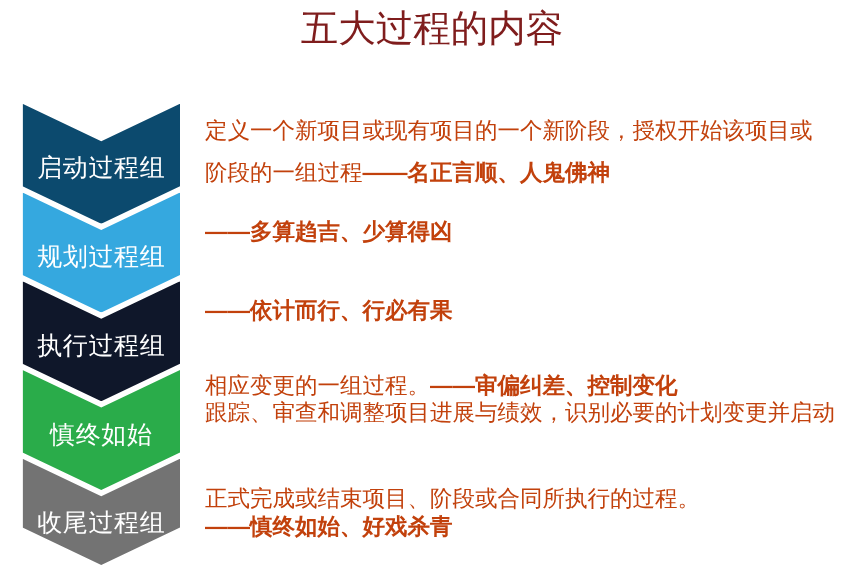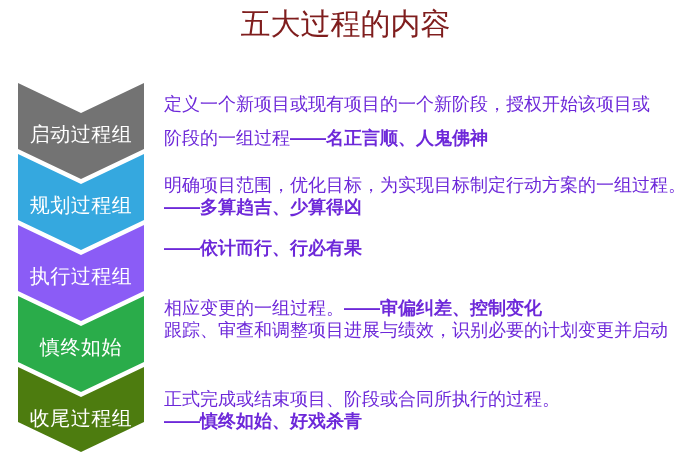--- a/index.html
+++ b/index.html
@@ -14,59 +14,58 @@
   .chevron{
     position:absolute;left:18px;width:126px;
     display:flex;justify-content:center;align-items:flex-start;
   }
   .chevron.h96{height:96px;clip-path:polygon(0 0,50% 31.25%,100% 0,100% 68.75%,50% 100%,0 68.75%);}
   .chevron.h85{height:85px;clip-path:polygon(0 0,50% 35.3%,100% 0,100% 64.7%,50% 100%,0 64.7%);}
   .chevron .lbl{
     color:#ffffff;font-size:20px;margin-top:38px;white-space:nowrap;letter-spacing:0.5px;
   }
   .desc{
-    position:absolute;left:164px;color:#6d28d9;font-size:18px;white-space:nowrap;
+    position:absolute;left:164px;color:#c2410c;font-size:18px;white-space:nowrap;
   }
   .desc .line{display:block;}
   .desc .bold{font-weight:700;}
 </style>
 </head>
 <body>
 
 <div class="slide">
   <h1 class="title">五大过程的内容</h1>
   <div id="diagram-mount">
-      <div class="chevron h96" style="top: 83px; background: #737373;">
+      <div class="chevron h96" style="top: 83px; background: #0c4a6e;">
         <span class="lbl">启动过程组</span>
       </div>
       <div class="desc" style="top: 87px; line-height: 34px;">
         <span class="line"><span>定义一个新项目或现有项目的一个新阶段，授权开始该项目或</span></span>
         <span class="line"><span>阶段的一组过程</span><span class="bold">——名正言顺、人鬼佛神</span></span>
       </div>
       <div class="chevron h96" style="top: 154px; background: rgb(53, 168, 223);">
         <span class="lbl">规划过程组</span>
       </div>
       <div class="desc" style="top: 174px; line-height: 22px;">
-        <span class="line"><span>明确项目范围，优化目标，为实现目标制定行动方案的一组过程。</span></span>
         <span class="line"><span class="bold">——多算趋吉、少算得凶</span></span>
       </div>
-      <div class="chevron h96" style="top: 225px; background: #8b5cf6;">
+      <div class="chevron h96" style="top: 225px; background: #0f172a;">
         <span class="lbl">执行过程组</span>
       </div>
       <div class="desc" style="top: 237px; line-height: 22px;">
         <span class="line"><span class="bold">——依计而行、行必有果</span></span>
       </div>
       <div class="chevron h96" style="top: 296px; background: rgb(42, 172, 74);">
         <span class="lbl">慎终如始</span>
       </div>
       <div class="desc" style="top: 297px; line-height: 22px;">
         <span class="line"><span>相应变更的一组过程。</span><span class="bold">——审偏纠差、控制变化</span></span>
         <span class="line"><span>跟踪、审查和调整项目进展与绩效，识别必要的计划变更并启动</span></span>
       </div>
-      <div class="chevron h85" style="top: 367px; background: #4d7c0f;">
+      <div class="chevron h85" style="top: 367px; background: #737373;">
         <span class="lbl">收尾过程组</span>
       </div>
       <div class="desc" style="top: 388px; line-height: 22px;">
         <span class="line"><span>正式完成或结束项目、阶段或合同所执行的过程。</span></span>
         <span class="line"><span class="bold">——慎终如始、好戏杀青</span></span>
       </div>
     </div>
 </div>
 
 </body></html>

